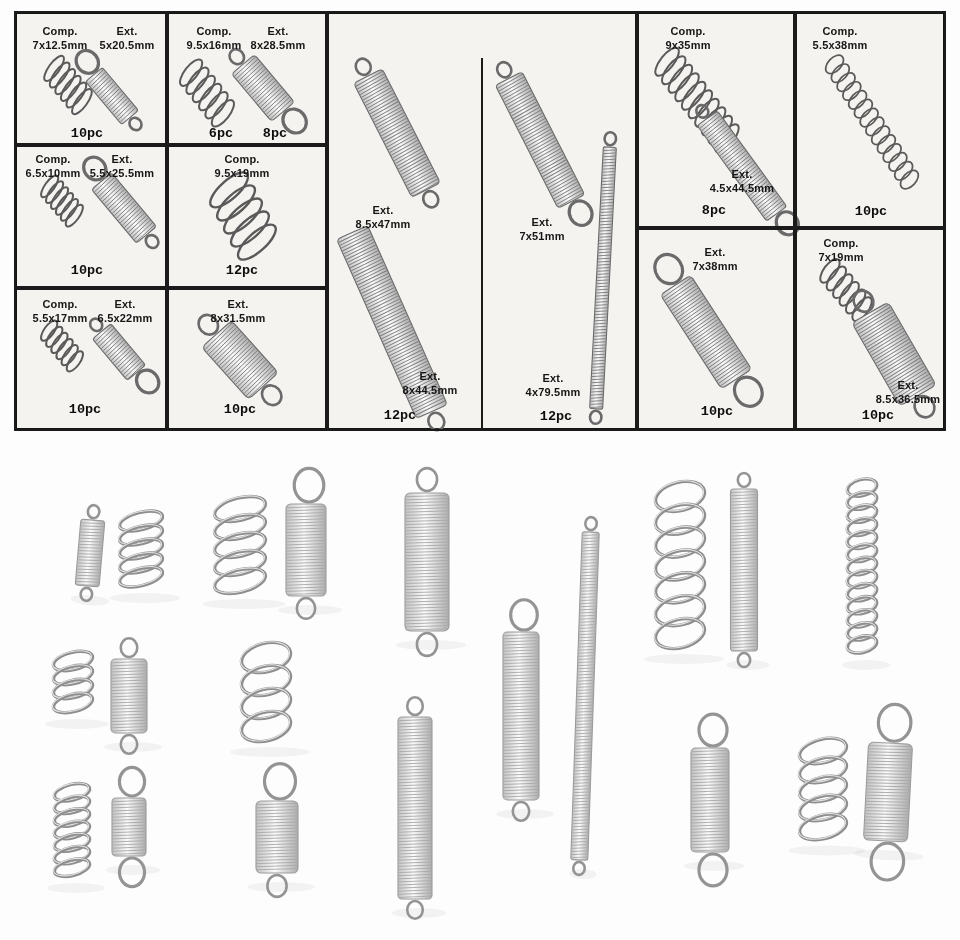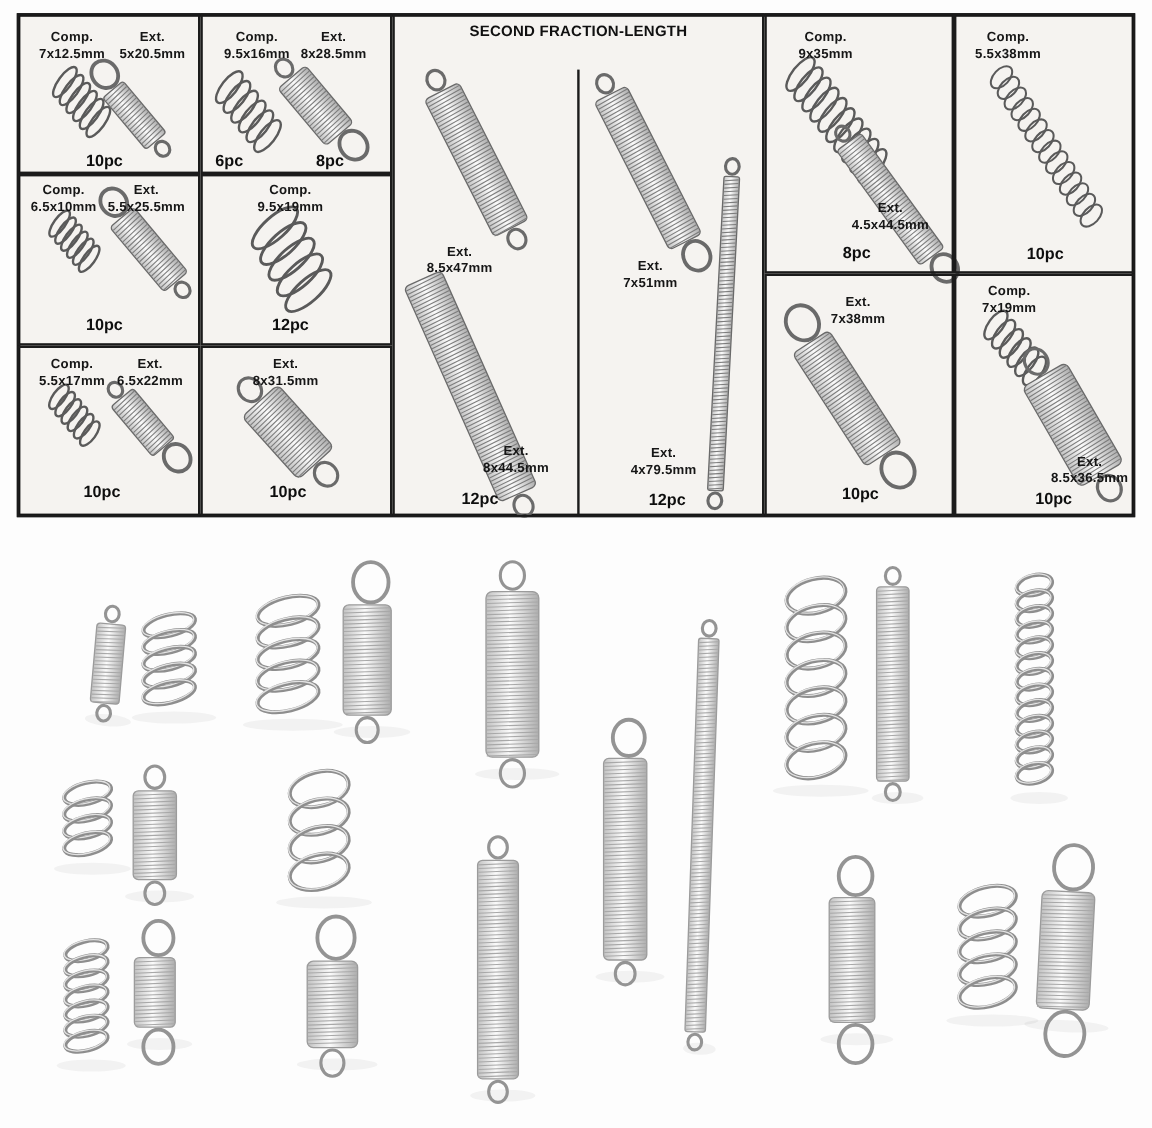--- a/index.html
+++ b/index.html
@@ -5,21 +5,21 @@
   html,body{margin:0;padding:0;background:#ffffff;}
   body{width:960px;height:940px;overflow:hidden;font-family:"Liberation Sans",sans-serif;}
   #stage{position:relative;width:960px;height:940px;background:#fdfdfd;}
   .panel{position:absolute;left:14px;top:11px;width:932px;height:420px;
          background:#f5f3f0;border:3px solid #141414;box-sizing:border-box;}
   .cell{position:absolute;border:2px solid #1b1b1b;box-sizing:border-box;background:transparent;z-index:2;}
   .vdiv{position:absolute;width:2px;background:#1b1b1b;z-index:2;}
   #art{position:absolute;left:0;top:0;z-index:1;pointer-events:none;}
   .lbl{position:absolute;z-index:3;text-align:center;font-weight:700;font-size:11px;
        line-height:1.28;color:#161616;letter-spacing:0.2px;}
-  .cnt{position:absolute;z-index:3;text-align:center;font-weight:700;font-size:13.5px;color:#0e0e0e;}
+  .cnt{position:absolute;z-index:3;text-align:center;font-weight:700;font-size:13.5px;color:#0e0e0e;font-family:Liberation Mono, monospace;}
   .title{position:absolute;z-index:3;left:332px;top:18px;width:300px;text-align:center;
          font-weight:700;font-size:12.5px;line-height:1.3;color:#101010;letter-spacing:0.2px;}
 </style>
 </head>
 <body>
 
 <div id="stage">
 
   <div class="panel"></div>
   <div class="cell" style="left:14px;top:11px;width:153px;height:134px"></div>
@@ -1288,42 +1288,41 @@
         <line x1="-21.4" y1="38.40000000000001" x2="21.4" y2="37.100000000000016" stroke="#a8a8a8" stroke-width="0.9"></line>
         <line x1="-21.4" y1="41.500000000000014" x2="21.4" y2="40.20000000000002" stroke="#a8a8a8" stroke-width="0.9"></line>
         <line x1="-21.4" y1="44.600000000000016" x2="21.4" y2="43.30000000000002" stroke="#a8a8a8" stroke-width="0.9"></line>
         <line x1="-21.4" y1="47.70000000000002" x2="21.4" y2="46.40000000000002" stroke="#a8a8a8" stroke-width="0.9"></line>
         <ellipse cx="3" cy="-69.48" rx="16.2624" ry="18.48" fill="none" stroke="#949494" stroke-width="3.2"></ellipse>
         <ellipse cx="3" cy="69.48" rx="16.2624" ry="18.48" fill="none" stroke="#949494" stroke-width="3.2"></ellipse>
       </g>
     </svg>
 
   <div class="title">
-    <div>SECOND FRACTION-LENGTH</div>
   </div>
 
   <div class="lbl" style="left:10px;top:24px;width:100px">
     <div>Comp.</div>
     <div>7x12.5mm</div>
   </div>
   <div class="lbl" style="left:77px;top:24px;width:100px">
     <div>Ext.</div>
     <div>5x20.5mm</div>
   </div>
   <div class="cnt" style="left:37px;top:126px;width:100px">10pc</div>
 
   <div class="lbl" style="left:164px;top:24px;width:100px">
     <div>Comp.</div>
     <div>9.5x16mm</div>
   </div>
   <div class="lbl" style="left:228px;top:24px;width:100px">
     <div>Ext.</div>
     <div>8x28.5mm</div>
   </div>
-  <div class="cnt" style="left:141px;top:126px;width:100px">6pc</div>
+  <div class="cnt" style="left:171px;top:126px;width:100px">6pc</div>
   <div class="cnt" style="left:225px;top:126px;width:100px">8pc</div>
 
   <div class="lbl" style="left:3px;top:152px;width:100px">
     <div>Comp.</div>
     <div>6.5x10mm</div>
   </div>
   <div class="lbl" style="left:67px;top:152px;width:110px">
     <div>Ext.</div>
     <div>5.5x25.5mm</div>
   </div>

